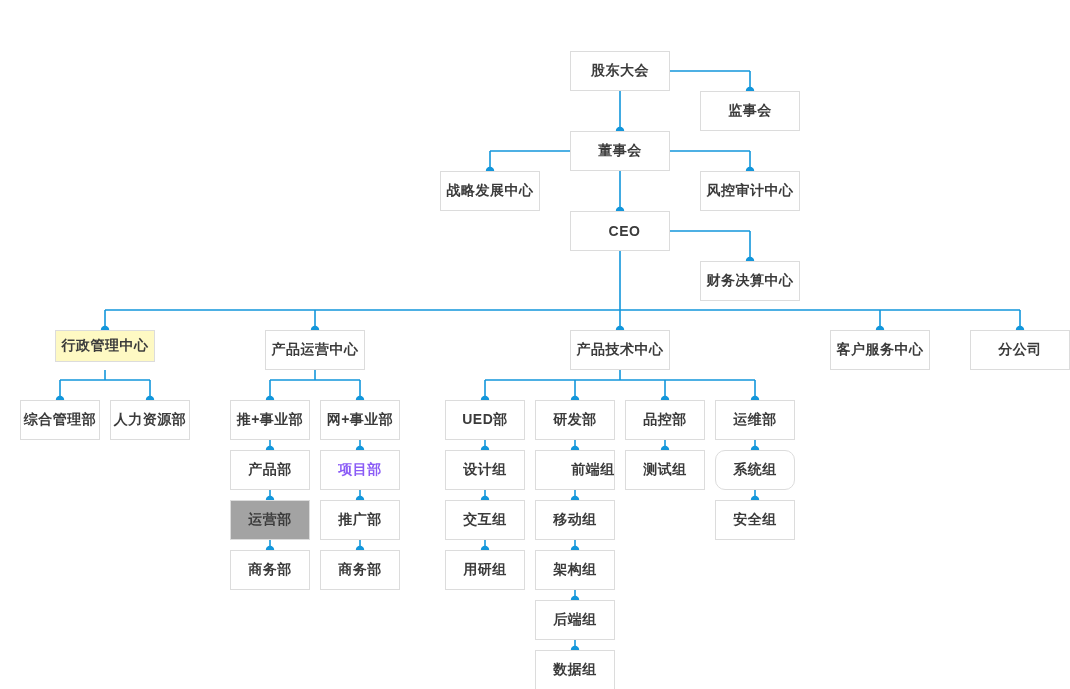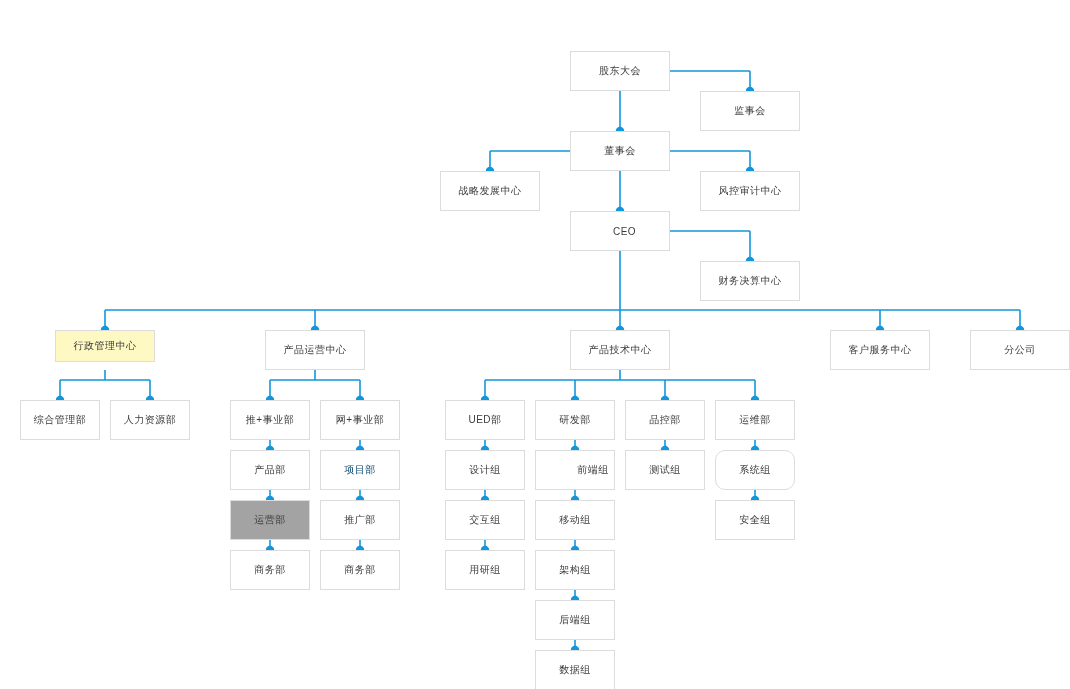--- a/index.html
+++ b/index.html
@@ -24,25 +24,26 @@
     pointer-events: none;
   }
   .node {
     position: absolute;
     box-sizing: border-box;
     border: 1px solid #dcdcdc;
     background: #ffffff;
     display: flex;
     align-items: center;
     justify-content: center;
-    font-size: 10px;
+    font-size: 14px;
     color: #3b3b3b;
     letter-spacing: 0.5px;
     white-space: nowrap;
     z-index: 2;
+    font-weight: bold;
   }
 </style>
 </head>
 <body>
 
 <div id="canvas">
   <svg id="wires" width="1070" height="689" viewBox="0 0 1070 689">
       <line x1="670" y1="71" x2="750" y2="71" stroke="#1296db" stroke-width="1.6"></line>
       <line x1="750" y1="71" x2="750" y2="91" stroke="#1296db" stroke-width="1.6"></line>
       <circle cx="750" cy="91" r="4.2" fill="#1296db"></circle>
@@ -173,21 +174,21 @@
       </div>
       <div class="node" style="left: 230px; top: 400px; width: 80px; height: 40px; border-color: rgb(220, 220, 220); background: rgb(255, 255, 255); color: rgb(59, 59, 59);">
         <span>推+事业部</span>
       </div>
       <div class="node" style="left: 320px; top: 400px; width: 80px; height: 40px; border-color: rgb(220, 220, 220); background: rgb(255, 255, 255); color: rgb(59, 59, 59);">
         <span>网+事业部</span>
       </div>
       <div class="node" style="left: 230px; top: 450px; width: 80px; height: 40px; border-color: rgb(220, 220, 220); background: rgb(255, 255, 255); color: rgb(59, 59, 59);">
         <span>产品部</span>
       </div>
-      <div class="node" style="left: 320px; top: 450px; width: 80px; height: 40px; border-color: rgb(220, 220, 220); background: rgb(255, 255, 255); color: #0c4a6e; text-align: center;">
+      <div class="node" style="left: 320px; top: 450px; width: 80px; height: 40px; border-color: rgb(220, 220, 220); background: rgb(255, 255, 255); color: #8b5cf6; text-align: center;">
         <span>项目部</span>
       </div>
       <div class="node" style="left: 230px; top: 500px; width: 80px; height: 40px; border-color: rgb(220, 220, 220); background: #a3a3a3; color: rgb(59, 59, 59);">
         <span>运营部</span>
       </div>
       <div class="node" style="left: 320px; top: 500px; width: 80px; height: 40px; border-color: rgb(220, 220, 220); background: rgb(255, 255, 255); color: rgb(59, 59, 59);">
         <span>推广部</span>
       </div>
       <div class="node" style="left: 230px; top: 550px; width: 80px; height: 40px; border-color: rgb(220, 220, 220); background: rgb(255, 255, 255); color: rgb(59, 59, 59);">
         <span>商务部</span>

